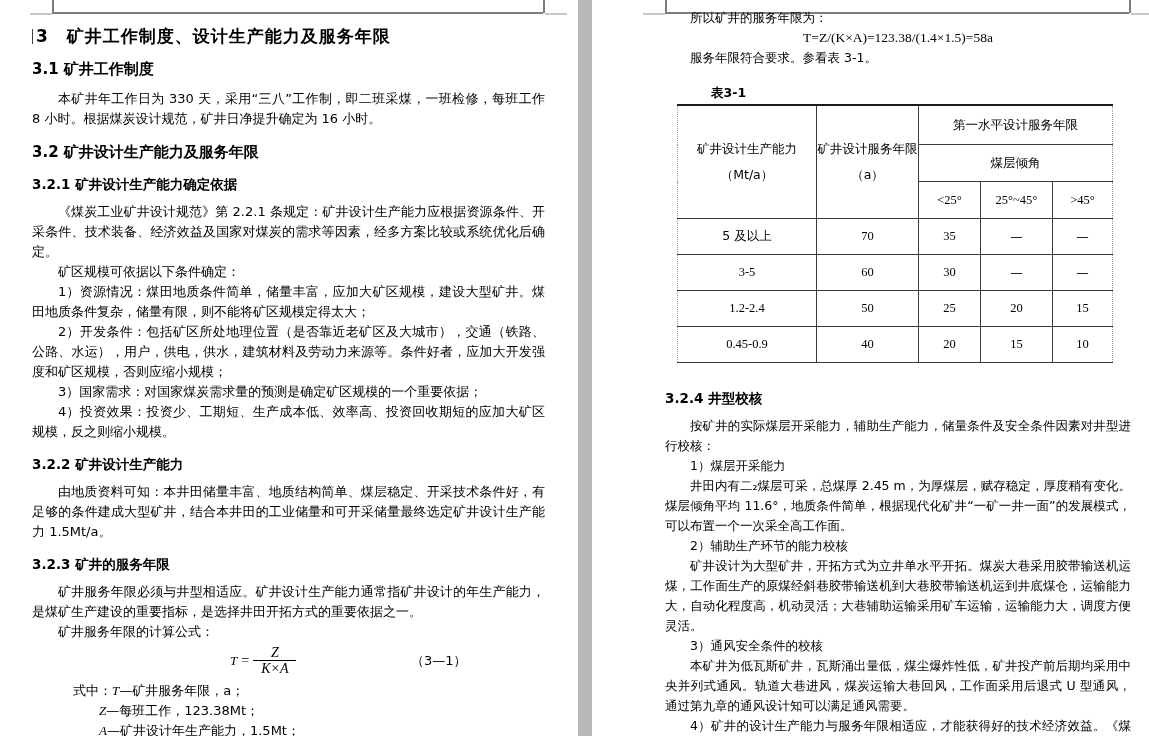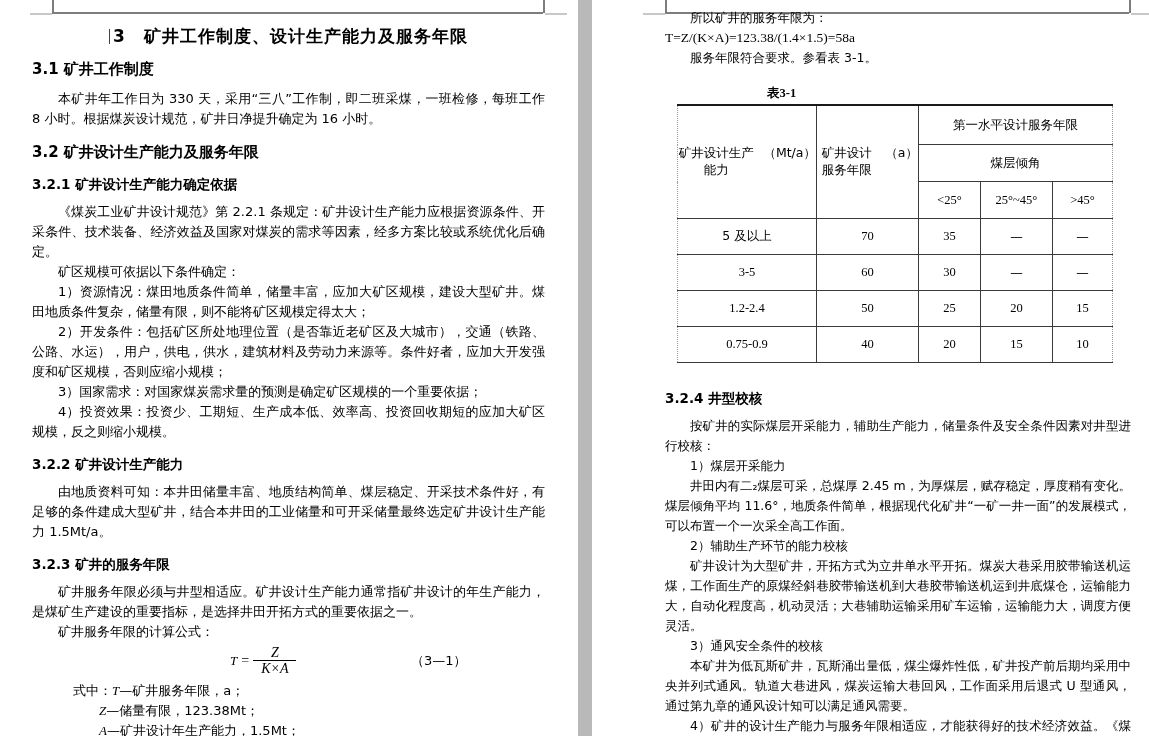--- a/index.html
+++ b/index.html
@@ -15,21 +15,21 @@
 
   
   .bline { position:absolute; top:12px; height:0; border-top:2px solid #7d7d7d; }
   .btick { position:absolute; top:0; width:2px; height:13px; background:#7d7d7d; }
   .lmark { position:absolute; top:13px; height:2px; background:#c8c8c8; }
 
   .text-area { position:absolute; top:0; }
   .page-left  .text-area { left:32px; width:513px; }
   .page-right .text-area { left:73px; width:466px; }
 
-  .doc-title { margin:26px 0 0 0; font-size:17px; font-weight:bold; text-align:center; line-height:20px; letter-spacing:1px; }
+  .doc-title { margin:26px 0 0 0; font-size:17px; font-weight:bold; text-align:left; line-height:20px; letter-spacing:1px; }
   .cursor-bar { display:inline-block; width:1px; height:15px; background:#444; margin-right:3px; vertical-align:-2px; }
   .h2d { margin:14px 0 10px 0; font-size:15px; font-weight:bold; line-height:19px; }
   .h3d { margin:13px 0 9px 0; font-size:13.5px; font-weight:bold; line-height:18px; }
   .para { margin:0; font-size:13px; line-height:20px; text-align:justify; text-indent:2em; }
   .page-right .para { font-size:12.5px; }
 
   
   .formula-row { position:relative; height:34px; margin:3px 0 2px 0; }
   .f-expr { position:absolute; left:198px; top:0; display:flex; align-items:center;
             font-family:"Liberation Serif", serif; font-size:14px; font-style:italic; }
@@ -37,33 +37,33 @@
   .frac  { display:inline-flex; flex-direction:column; text-align:center; }
   .f-num { line-height:15px; padding:0 8px; }
   .f-den { line-height:15px; padding:0 8px; border-top:1px solid #000; }
   .f-tag { position:absolute; left:379px; top:7px; font-size:13px; }
 
   .where { margin-top:2px; }
   .w-line { font-size:13px; line-height:20px; padding-left:41px; }
   .w-cont { padding-left:67px; }
   .f-var  { font-family:"Liberation Serif", serif; font-style:italic; font-size:13px; }
 
-  .r-formula { margin:0; font-size:13.5px; line-height:20px; 
+  .r-formula { margin:0; font-size:13.5px; line-height:20px; text-align:center;
                font-family:"Liberation Serif", serif; }
 
   
   .tbl-caption { display:flex; align-items:flex-end; margin:16px 0 2px 0; font-size:12.5px; font-weight:bold; line-height:18px; }
-  .cap-label { margin-left:102px;font-family:Liberation Serif, serif; }
+  .cap-label { margin-left:46px; }
   .cap-title { margin-left:62px; letter-spacing:0.5px; }
   .tbl { border-collapse:collapse; margin-left:12px; table-layout:fixed; font-size:12.5px; }
   .tbl td { border:1px solid #3a3a3a; text-align:center; vertical-align:middle; padding:0; }
   .tbl tr.hr1 > td { border-top:2px solid #1a1a1a; }
   .tbl td.dotl { border-left:1px dotted #9a9a9a; }
   .tbl td.dotr { border-right:1px dotted #9a9a9a; }
-  .hcol-inner { display:flex; flex-direction:row; justify-content:center; gap:9px; }
+  .hcol-inner { display:flex; flex-direction:column; justify-content:center; gap:9px; }
   .num-cell { font-family:"Liberation Serif", serif; }
 
   
   .margin-icon { position:absolute; left:3px; top:28px; width:20px; height:22px; }
   .dropdown-glyph { position:absolute; left:35px; top:39px; font-size:10px; color:#8a8a8a; line-height:10px; }
 </style>
 </head>
 <body>
 
 <div class="screen">
@@ -115,21 +115,21 @@
           <span class="frac">
             <span class="f-num">Z</span>
             <span class="f-den">K×A</span>
           </span>
         </span>
         <span class="f-tag">（3—1）</span>
       </div>
 
       <div class="where">
         <div class="w-line"><span>式中：</span><span class="f-var">T</span><span>—矿井服务年限，a；</span></div>
-        <div class="w-line w-cont"><span class="f-var">Z</span><span>—储量有限，123.38Mt；</span></div>
+        <div class="w-line w-cont"><span class="f-var">Z</span><span>—每班工作，123.38Mt；</span></div>
         <div class="w-line w-cont"><span class="f-var">A</span><span>—矿井设计年生产能力，1.5Mt；</span></div>
 
       </div>
     </div>
   </div>
 
   <div class="page-gap" style="background:#b9b9b9"></div>
 
   <div class="page page-right">
     <div class="btick" style="left:73px"></div>
@@ -194,21 +194,21 @@
             <td class="dotr">—</td>
           </tr>
           <tr>
             <td class="dotl num-cell" style="height:35px">1.2-2.4</td>
             <td class="num-cell">50</td>
             <td class="num-cell">25</td>
             <td class="num-cell">20</td>
             <td class="dotr num-cell">15</td>
           </tr>
           <tr>
-            <td class="dotl num-cell" style="height:35px">0.75-0.9</td>
+            <td class="dotl num-cell" style="height:35px">0.45-0.9</td>
             <td class="num-cell">40</td>
             <td class="num-cell">20</td>
             <td class="num-cell">15</td>
             <td class="dotr num-cell">10</td>
           </tr>
         </tbody>
       </table>
 
       <div class="h3d" style="margin-top:26px">3.2.4 井型校核</div>
       <p class="para">按矿井的实际煤层开采能力，辅助生产能力，储量条件及安全条件因素对井型进行校核：</p>

